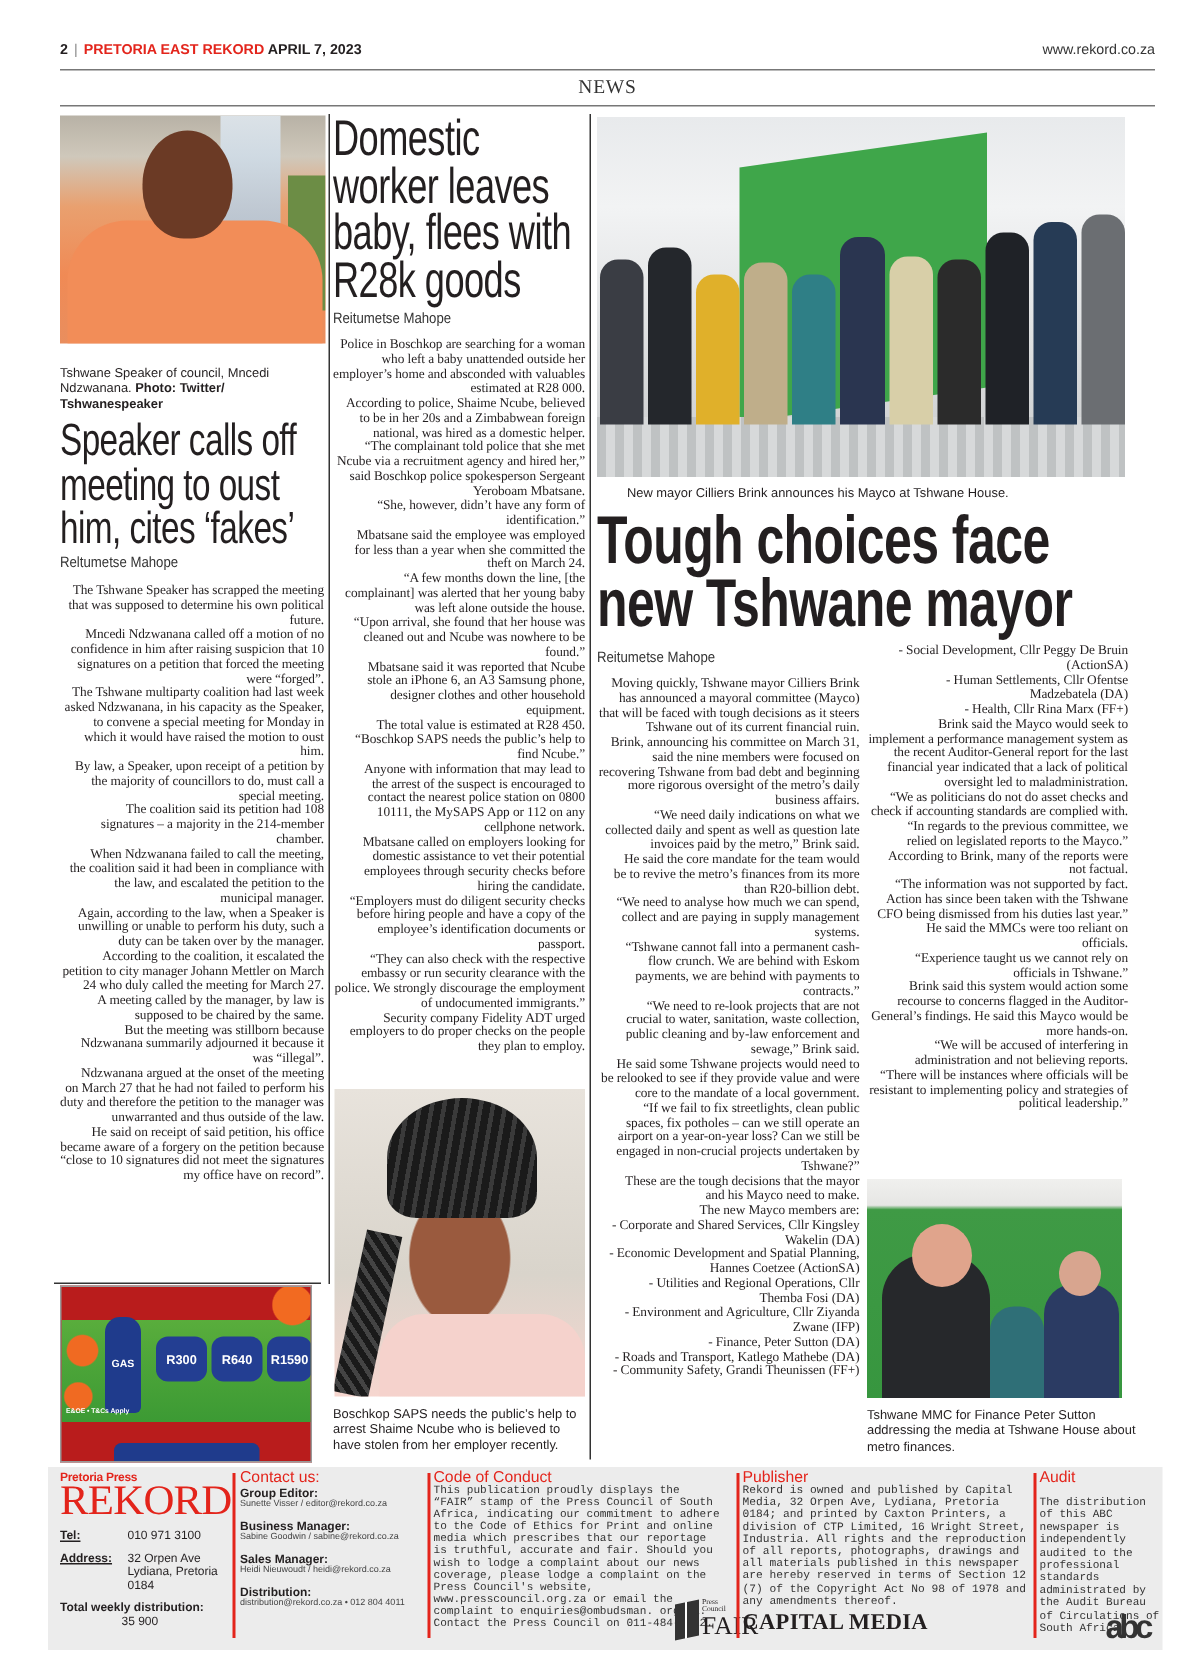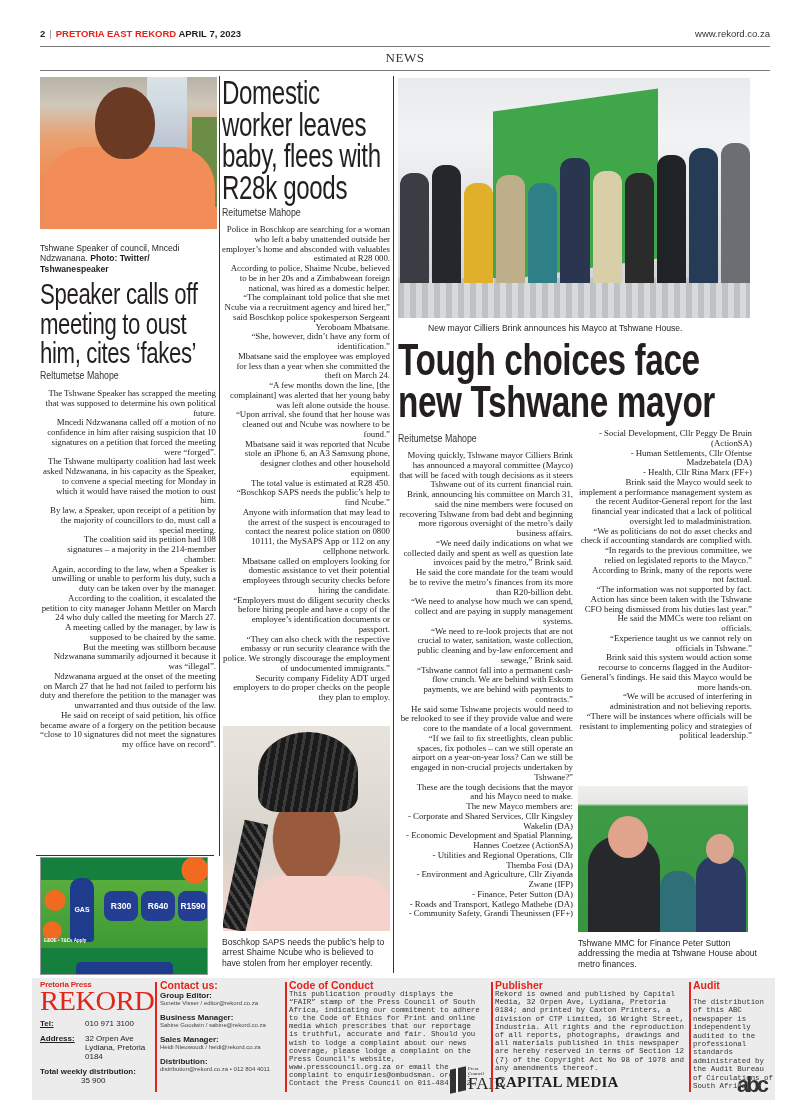--- a/index.html
+++ b/index.html
@@ -46,21 +46,21 @@
 
   .photo-sutton { left: 578px; top: 786px; width: 170px; height: 146px;
     background: linear-gradient(180deg,#f0f0ee 0%,#e6e6e4 12%,#3f9a45 14%,#37963f 100%); }
   .photo-sutton .p1 { position: absolute; left: 10px; top: 50px; width: 72px; height: 96px; border-radius: 30px 30px 0 0; background: #26282b; }
   .photo-sutton .h1 { position: absolute; left: 30px; top: 30px; width: 40px; height: 42px; border-radius: 50%; background: #e0a48c; }
   .photo-sutton .p2 { position: absolute; left: 82px; top: 85px; width: 36px; height: 61px; border-radius: 16px 16px 0 0; background: #2f6f77; }
   .photo-sutton .p3 { position: absolute; left: 118px; top: 70px; width: 50px; height: 76px; border-radius: 20px 20px 0 0; background: #2b3b63; }
   .photo-sutton .h3 { position: absolute; left: 128px; top: 48px; width: 28px; height: 30px; border-radius: 50%; background: #d8a58f; }
 
   
-  .ad { left: 40px; top: 857px; width: 168px; height: 118px; background: #15803d; overflow: hidden; border: 1px solid #999; }
+  .ad { left: 40px; top: 857px; width: 168px; height: 118px; background: #b91c1c; overflow: hidden; border: 1px solid #999; }
   .ad .green { position: absolute; left: 0; top: 22px; width: 168px; height: 68px; background: linear-gradient(180deg,#59ad3c,#3c9a34); }
   .ad .flowers { position: absolute; left: 0; top: 22px; width: 28px; height: 68px; background: radial-gradient(circle at 50% 30%, #f06a22 0 10px, transparent 11px), radial-gradient(circle at 40% 75%, #f06a22 0 9px, transparent 10px); }
   .ad .flowers-r { position: absolute; right: 0; top: 0; width: 30px; height: 30px; background: radial-gradient(circle at 60% 40%, #f26a21 0 13px, transparent 14px); }
   .ad .cyl { position: absolute; left: 29px; top: 20px; width: 24px; height: 64px; border-radius: 10px 10px 4px 4px; background: #1f3b8c; color: #fff; font-family: "Liberation Sans", sans-serif; font-size: 7px; font-weight: bold; text-align: center; padding-top: 28px; }
   .ad .price { position: absolute; top: 33px; width: 34px; height: 30px; border-radius: 8px; background: #233e92; color: #fff; font-family: "Liberation Sans", sans-serif; font-size: 8.5px; font-weight: bold; text-align: center; line-height: 30px; }
   .ad .terms { position: absolute; left: 3px; top: 80px; font-family: "Liberation Sans", sans-serif; font-size: 4.5px; color: #fff; font-weight: bold; }
   .ad .btn { position: absolute; left: 35px; top: 104px; width: 97px; height: 20px; border-radius: 5px 5px 0 0; background: #1f3b8c; }
 
   
   .caption { font-family: "Liberation Sans", sans-serif; font-size: 8.6px; line-height: 10.4px; color: #231f20; }
@@ -76,21 +76,21 @@
 
   
   .body-text { font-family: "Liberation Serif", serif; font-size: 8.9px; line-height: 9.75px; color: #231f20; text-align: right; letter-spacing: -0.05px; }
   .body-text p { text-indent: 8px; }
   .body-text p.first { text-indent: 0; }
   .body-text p.hang { text-indent: 8px; }
 
   
   .footer { left: 32px; top: 978px; width: 743px; height: 122px; background: #ececec; }
   .fcol { position: absolute; top: 0; font-family: "Liberation Sans", sans-serif; color: #231f20; }
-  .fred { color: #e3241b; font-weight: bold; }
+  .fred { color: #e3241b; font-weight: normal; }
   .vred { position: absolute; width: 1.5px; background: #e3241b; }
   .rekord-sm { font-size: 8px; font-weight: bold; color: #e3241b; letter-spacing: -0.2px; }
   .rekord-big { font-family: "Liberation Serif", serif; font-size: 28px; line-height: 24px; color: #e3241b; letter-spacing: -0.5px; transform: scaleX(1.02); transform-origin: left top; }
   .info-row { display: flex; font-size: 8px; line-height: 9px; margin-top: 6px; }
   .info-row .lbl { width: 30px; font-weight: bold; }
   .info-row .lbl.wide { width: 45px; text-decoration: underline; }
   .ctitle { font-size: 10.5px; line-height: 10px; }
   .clbl { font-size: 8px; font-weight: bold; line-height: 9px; margin-top: 6px; }
   .clbl:first-of-type { margin-top: 0; }
   .cval { font-size: 6px; line-height: 7px; color: #444; }
@@ -129,20 +129,21 @@
   <b>Photo: Twitter/ Tshwanespeaker</b>
 </div>
 <h1 class="abs hl-cond hl-speaker">Speaker calls off meeting to oust him, cites ‘fakes’</h1>
 <div class="abs byline" style="left:40px; top:370px;">Reltumetse Mahope</div>
 <div class="abs body-text" id="speaker-body" style="left:40px; top:389px; width:176px;">
     <p class="first">The Tshwane Speaker has scrapped the meeting that was supposed to determine his own political future.</p>
     <p class="">Mncedi Ndzwanana called off a motion of no confidence in him after raising suspicion that 10 signatures on a petition that forced the meeting were “forged”.</p>
     <p class="">The Tshwane multiparty coalition had last week asked Ndzwanana, in his capacity as the Speaker, to convene a special meeting for Monday in which it would have raised the motion to oust him.</p>
     <p class="">By law, a Speaker, upon receipt of a petition by the majority of councillors to do, must call a special meeting.</p>
     <p class="">The coalition said its petition had 108 signatures – a majority in the 214-member chamber.</p>
+    <p class="">When Ndzwanana failed to call the meeting, the coalition said it had been in compliance with the law, and escalated the petition to the municipal manager.</p>
     <p class="">Again, according to the law, when a Speaker is unwilling or unable to perform his duty, such a duty can be taken over by the manager.</p>
     <p class="">According to the coalition, it escalated the petition to city manager Johann Mettler on March 24 who duly called the meeting for March 27.</p>
     <p class="">A meeting called by the manager, by law is supposed to be chaired by the same.</p>
     <p class="">But the meeting was stillborn because Ndzwanana summarily adjourned it because it was “illegal”.</p>
     <p class="">Ndzwanana argued at the onset of the meeting on March 27 that he had not failed to perform his duty and therefore the petition to the manager was unwarranted and thus outside of the law.</p>
     <p class="">He said on receipt of said petition, his office became aware of a forgery on the petition because “close to 10 signatures did not meet the signatures my office have on record”.</p>
   </div>
 
 <div class="abs ad">
   <div class="green"></div>
@@ -192,31 +193,31 @@
     <span style="height:108px;background:#bfae8a;"></span>
     <span style="height:100px;background:#2f7f86;"></span>
     <span style="height:125px;background:#2a3550;"></span>
     <span style="height:112px;background:#d8cfa8;"></span>
     <span style="height:110px;background:#2b2b2b;"></span>
     <span style="height:128px;background:#1f2227;"></span>
     <span style="height:135px;background:#263b55;"></span>
     <span style="height:140px;background:#6b6e72;"></span>
   </div>
 </div>
-<div class="abs caption" style="left:394px; top:323px; width:360px;padding-left:34px;">New mayor Cilliers Brink announces his Mayco at Tshwane House.</div>
+<div class="abs caption" style="left:384px; top:323px; width:360px;padding-left:34px;">New mayor Cilliers Brink announces his Mayco at Tshwane House.</div>
 <h1 class="abs hl-tough">Tough choices face new Tshwane mayor</h1>
 <div class="abs byline" style="left:398px; top:433px;">Reitumetse Mahope</div>
 <div class="abs body-text" id="mayor-body-1" style="left:398px; top:451px; width:175px;">
     <p class="first">Moving quickly, Tshwane mayor Cilliers Brink has announced a mayoral committee (Mayco) that will be faced with tough decisions as it steers Tshwane out of its current financial ruin.</p>
     <p class="">Brink, announcing his committee on March 31, said the nine members were focused on recovering Tshwane from bad debt and beginning more rigorous oversight of the metro’s daily business affairs.</p>
     <p class="">“We need daily indications on what we collected daily and spent as well as question late invoices paid by the metro,” Brink said.</p>
     <p class="">He said the core mandate for the team would be to revive the metro’s finances from its more than R20-billion debt.</p>
     <p class="">“We need to analyse how much we can spend, collect and are paying in supply management systems.</p>
+    <p class="">“Tshwane cannot fall into a permanent cash-flow crunch. We are behind with Eskom payments, we are behind with payments to contracts.”</p>
     <p class="">“We need to re-look projects that are not crucial to water, sanitation, waste collection, public cleaning and by-law enforcement and sewage,” Brink said.</p>
-    <p class="">“Tshwane cannot fall into a permanent cash-flow crunch. We are behind with Eskom payments, we are behind with payments to contracts.”</p>
     <p class="">He said some Tshwane projects would need to be relooked to see if they provide value and were core to the mandate of a local government.</p>
     <p class="">“If we fail to fix streetlights, clean public spaces, fix potholes – can we still operate an airport on a year-on-year loss? Can we still be engaged in non-crucial projects undertaken by Tshwane?”</p>
     <p class="">These are the tough decisions that the mayor and his Mayco need to make.</p>
     <p class="">The new Mayco members are:</p>
     <p class="">- Corporate and Shared Services, Cllr Kingsley Wakelin (DA)</p>
     <p class="">- Economic Development and Spatial Planning, Hannes Coetzee (ActionSA)</p>
     <p class="">- Utilities and Regional Operations, Cllr Themba Fosi (DA)</p>
     <p class="">- Environment and Agriculture, Cllr Ziyanda Zwane (IFP)</p>
     <p class="">- Finance, Peter Sutton (DA)</p>
     <p class="">- Roads and Transport, Katlego Mathebe (DA)</p>

